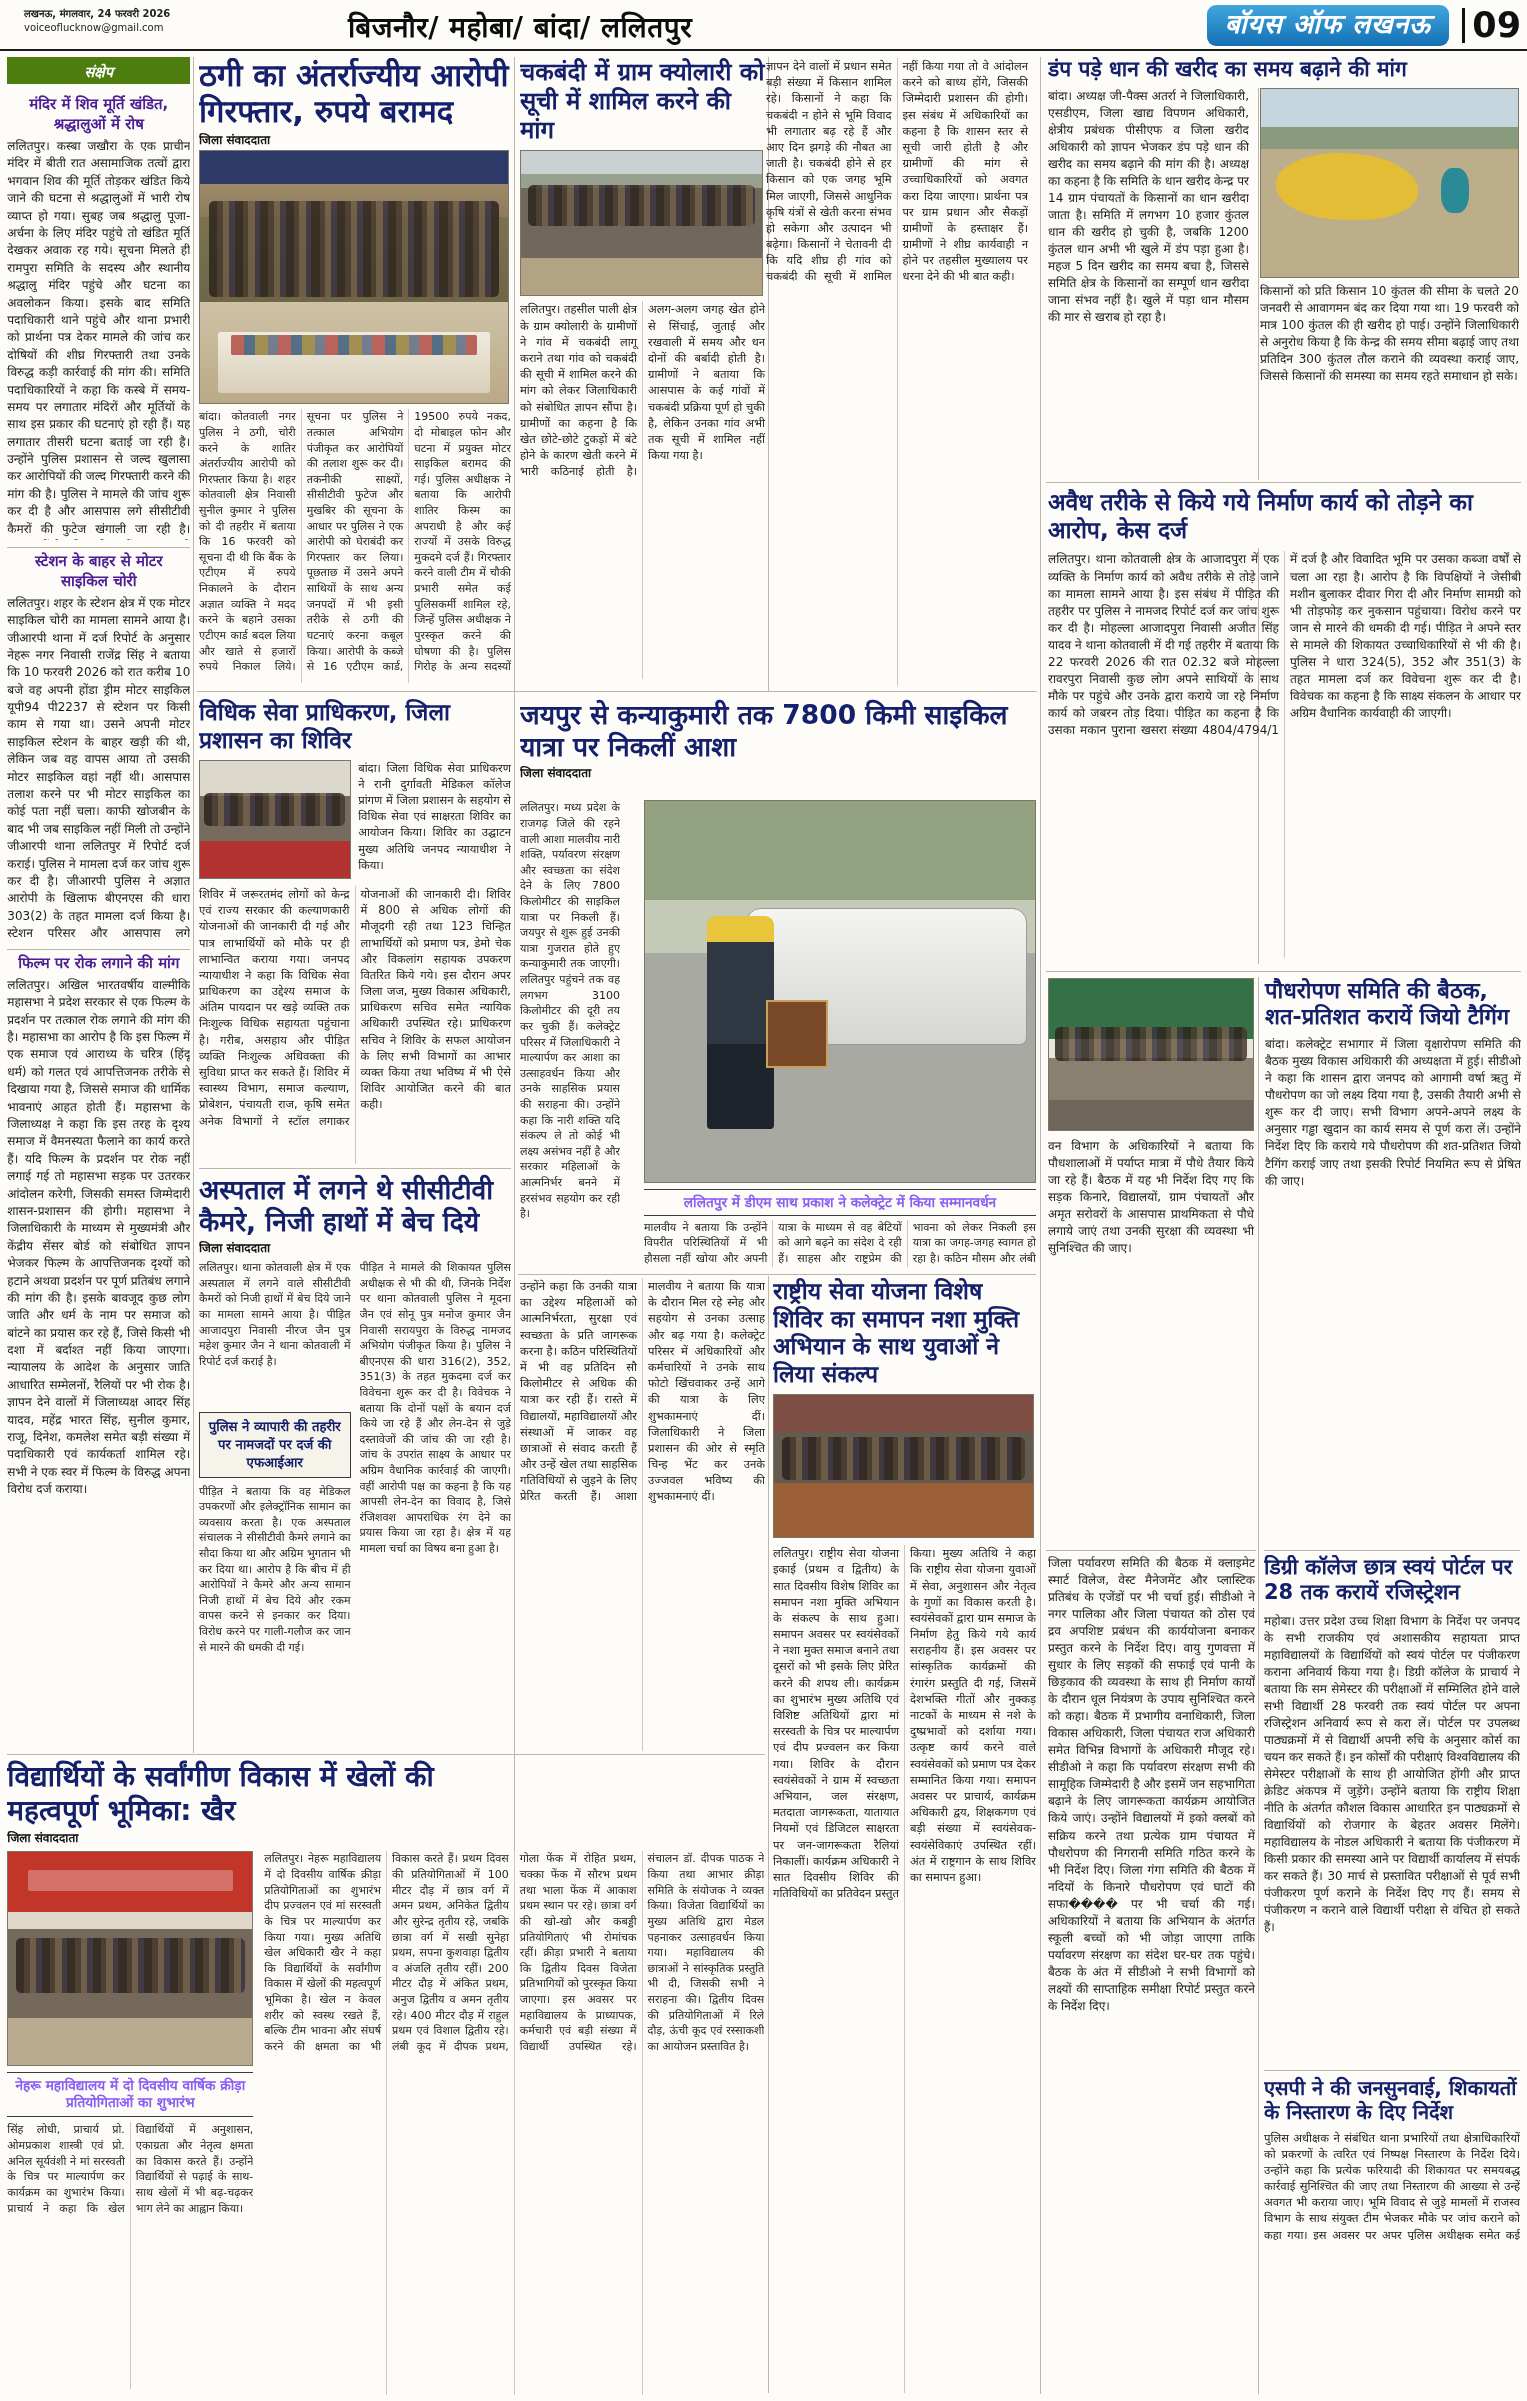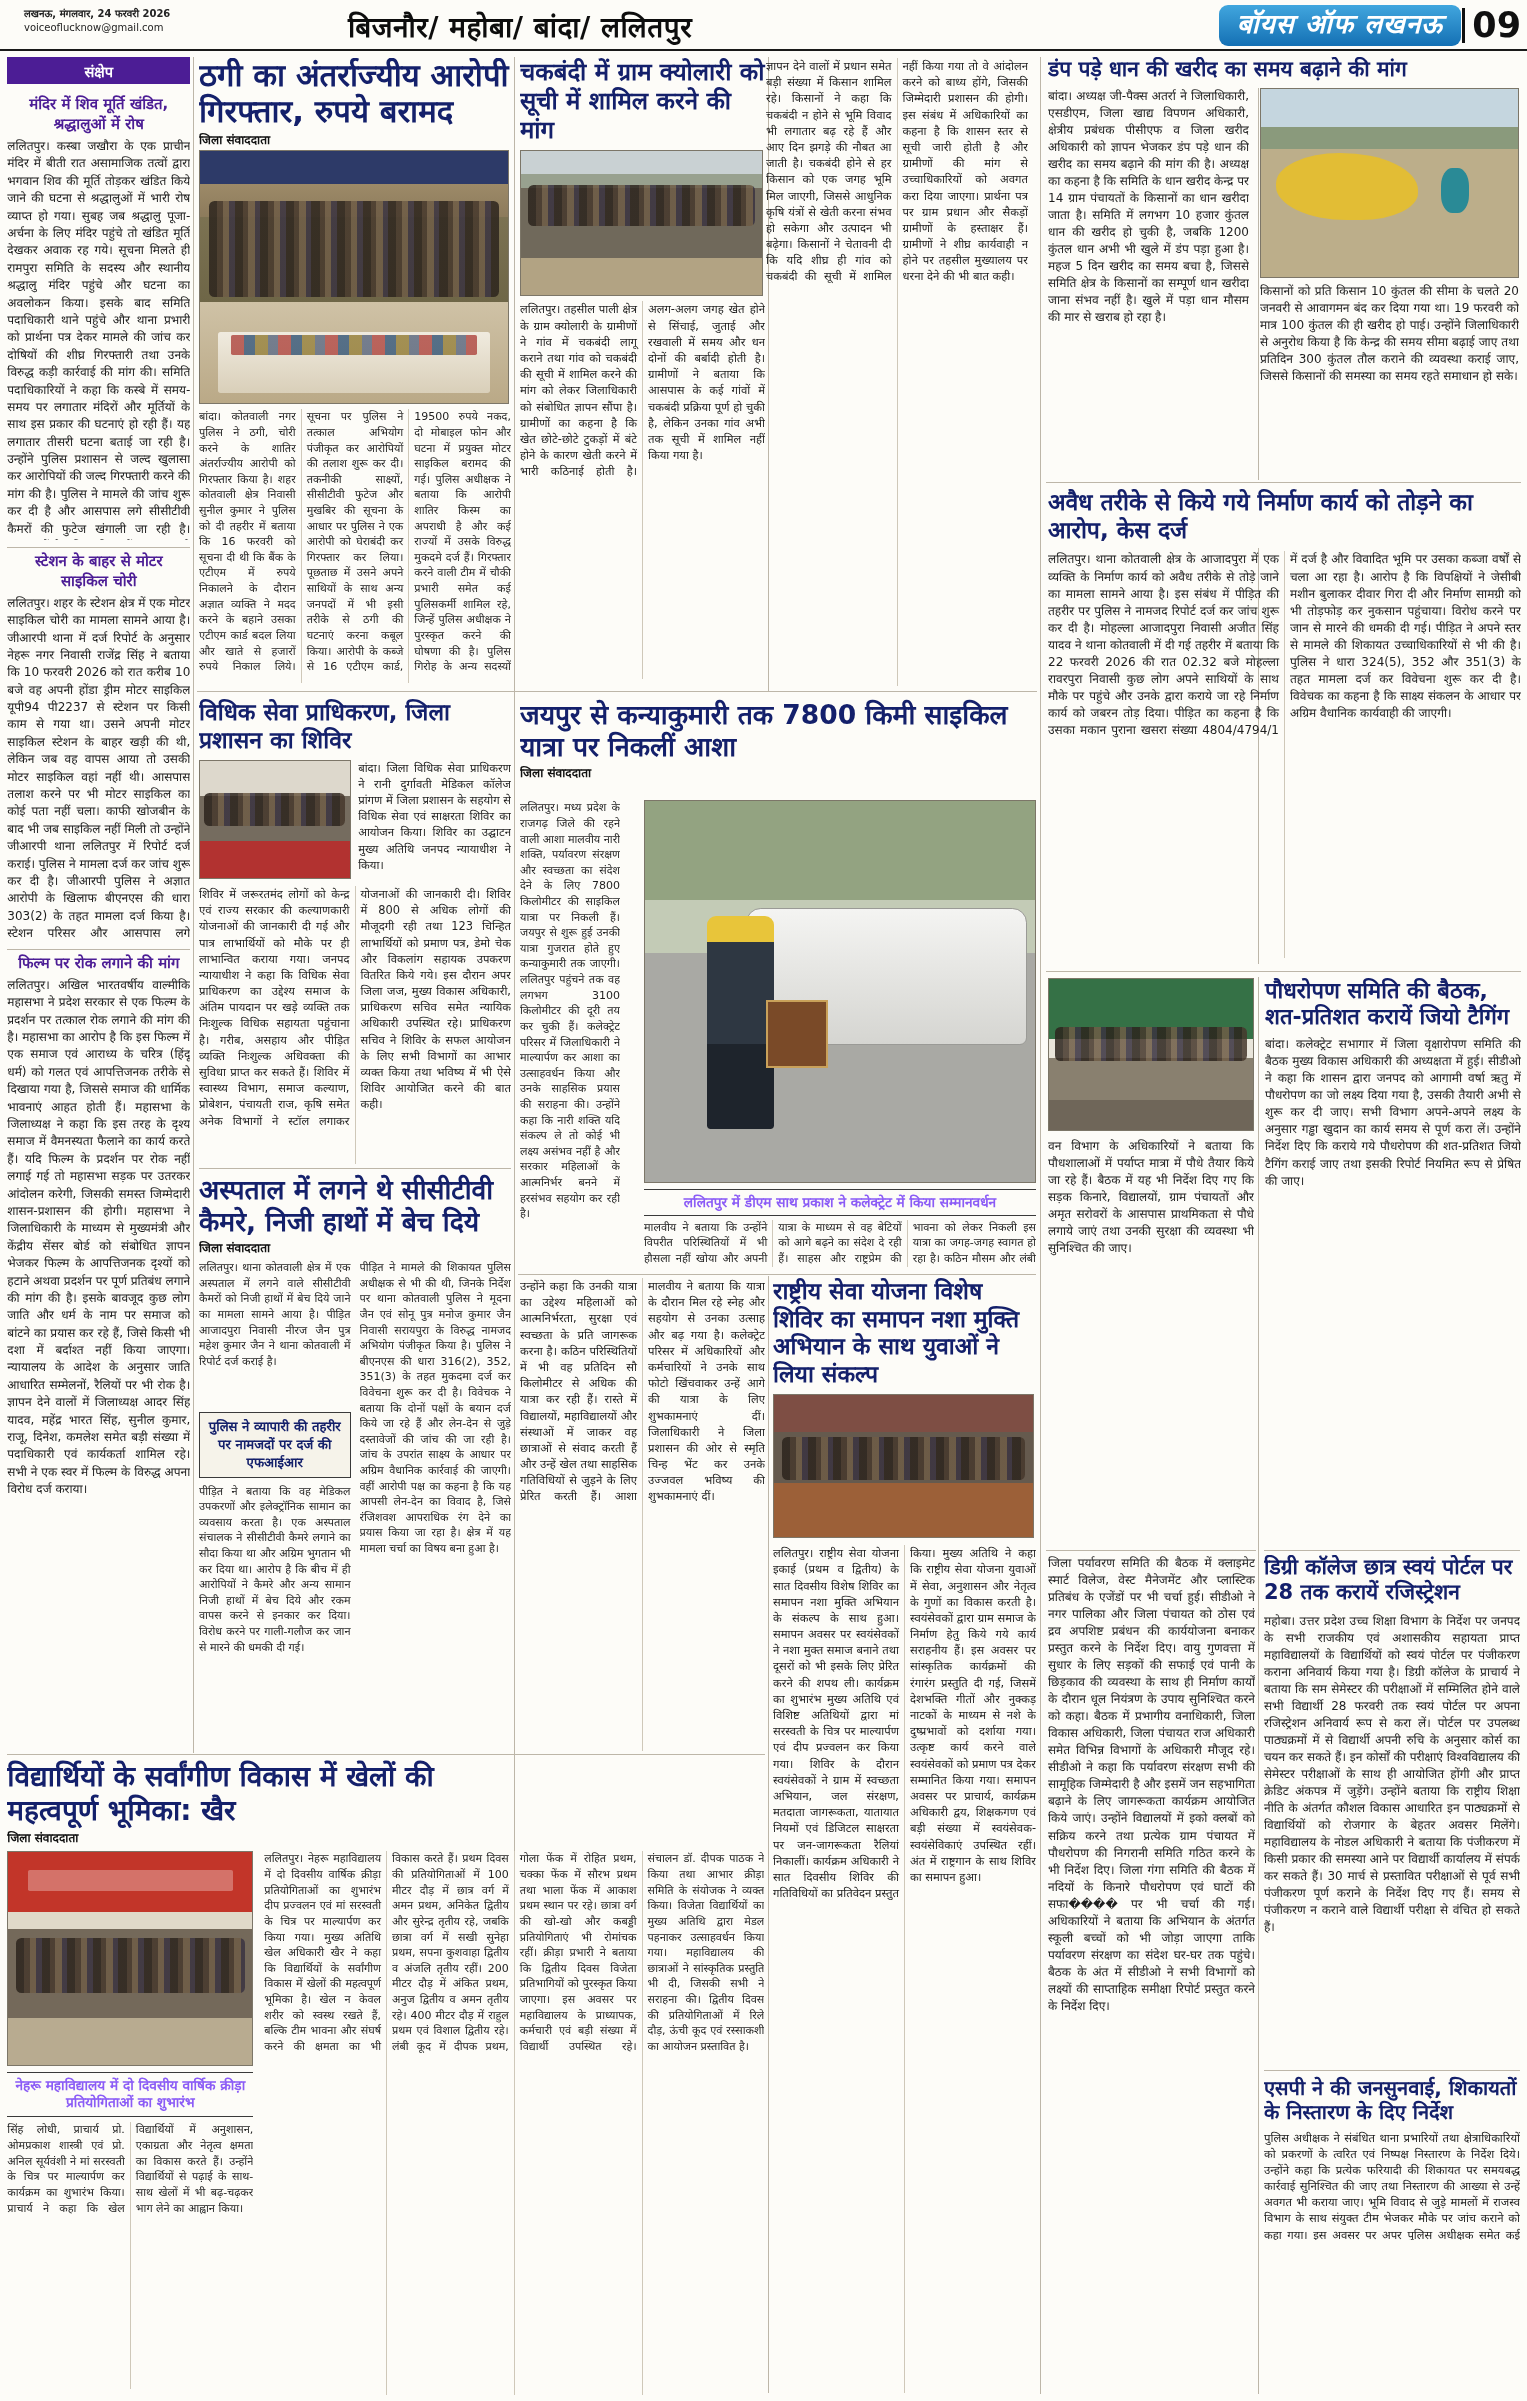--- a/index.html
+++ b/index.html
@@ -26,21 +26,21 @@
   .inset-box { border:1.8px solid #3a3a3a; color:#14206b; font-weight:bold; text-align:center;
     font-size:13.2px; line-height:1.35; padding:5.5px 3.7px; margin:5.5px 0; break-inside:avoid; background:#f6f3ea; }
   
   .hdr-small { font-size:10px; line-height:1.4; color:#222; }
   .region-line { font-size:28px; font-weight:bold; color:#0d0d0d; text-align:center; letter-spacing:0.5px; }
   .masthead { display:inline-block; background:linear-gradient(180deg,#41a6de,#1470b4);
     color:#fff; font-weight:bold; font-style:italic; font-size:26.5px; line-height:1;
     padding:6.4px 18px 8.2px 18px; border-radius:9px; letter-spacing:0.9px; }
   .pageno { font-size:35px; font-weight:bold; color:#101010; border-left:3.7px solid #101010; padding-left:7.3px; line-height:1; }
   
-  .brief-title { background:#4c1d95; color:#fff; font-weight:bold; font-size:14.6px; text-align:center; padding:3.7px 0; }
+  .brief-title { background:#4d7c0f; color:#fff; font-weight:bold; font-size:14.6px; text-align:center; padding:3.7px 0;font-style:italic; }
   .brief-head { color:#4c1d95; font-weight:bold; font-size:15px; line-height:1.3; text-align:center; padding:3.7px 1.8px; }
   .brief-body { font-size:12px; line-height:1.45; text-align:justify; overflow:hidden; }
   .brief-item { border-top:0.9px solid #bdb6a8; margin-top:7.3px; }
   
   .ph-police { background:linear-gradient(180deg,#2d3a68 0%,#2d3a68 13%,#9d8a68 13%,#8d7b5c 26%,#7c7252 26%,#6e6647 60%,#cfc2a6 60%,#baa987 100%); }
   .ph-table { position:absolute; left:6%; right:6%; bottom:4%; height:24%; background:linear-gradient(#f0ebdf,#d9cfb9); border-radius:2.7px; }
   .ph-items { position:absolute; left:10%; right:10%; bottom:19%; height:8%; opacity:.75; border-radius:1.8px;
     background:repeating-linear-gradient(90deg,#a93832 0 12.8px,#23476b 12.8px 24px,#8a7226 24px 37px,#4c5a74 37px 47px); }
   .ph-crowdvillage { background:linear-gradient(180deg,#c9d1d3 0 16%,#98a18f 16% 26%,#70695b 26% 74%,#b2a383 74% 100%); }
   .ph-dump { background:linear-gradient(180deg,#c5d6df 0 20%,#8a9a7c 20% 32%,#bcae8a 32% 100%); }
@@ -62,21 +62,21 @@
 </head>
 <body>
 
 <div class="page">
 
   <div class="abs hdr-small" style="left:24px;top:7.3px;width:210px">
     <div style="font-weight:bold">लखनऊ, मंगलवार, 24 फरवरी 2026</div>
     <div>voiceoflucknow@gmail.com</div>
   </div>
   <div class="abs region-line" style="left:219px;top:7.3px;width:602px">बिजनौर/ महोबा/ बांदा/ ललितपुर</div>
-  <div class="abs" style="left:1141px;top:4.6px;width:380px;display:flex;align-items:center;gap:1px;justify-content:flex-end">
+  <div class="abs" style="left:1141px;top:4.6px;width:380px;display:flex;align-items:center;gap:13px;justify-content:flex-end">
     <span class="masthead">बॉयस ऑफ लखनऊ</span>
     <span class="pageno">09</span>
   </div>
   <div class="abs" style="left:0;top:49px;width:1528px;height:1.8px;background:#1a1a1a"></div>
 
   <div class="vline" style="left:193px;top:57px;height:1696px"></div>
   <div class="vline" style="left:514px;top:57px;height:2337px"></div>
   <div class="vline" style="left:768px;top:57px;height:635px"></div>
   <div class="vline" style="left:768px;top:1276px;height:1117px"></div>
   <div class="vline" style="left:1040px;top:57px;height:2337px"></div>

